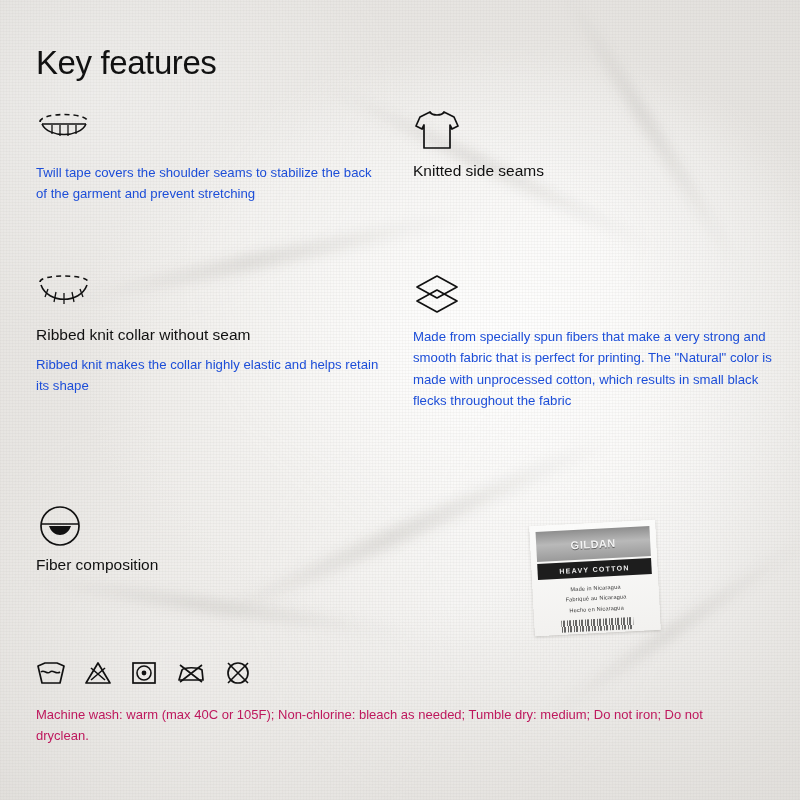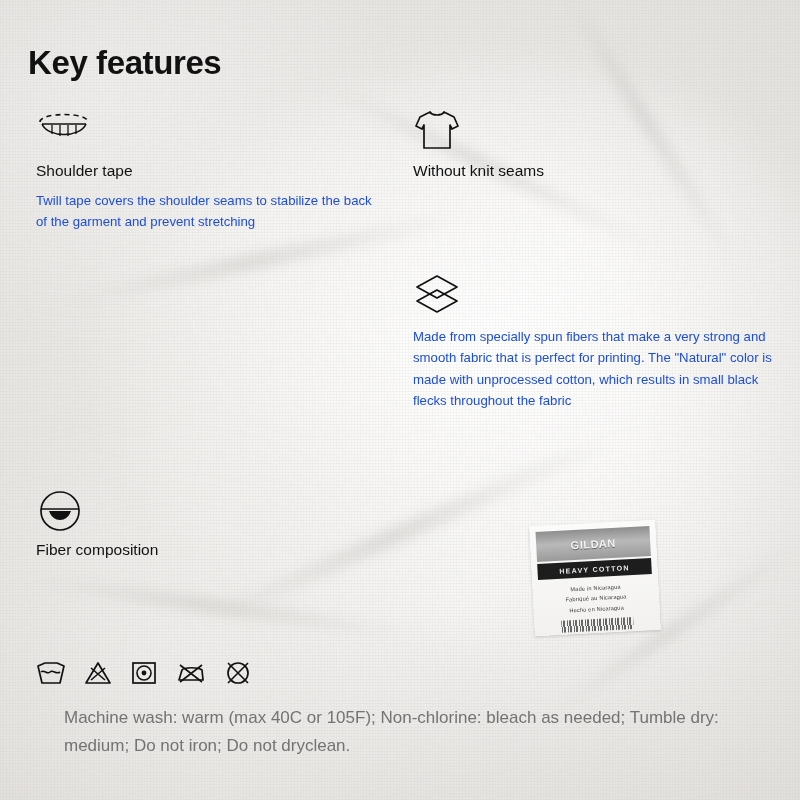--- a/index.html
+++ b/index.html
@@ -71,24 +71,24 @@
     background: radial-gradient(ellipse 620px 560px at 50% 48%, rgba(255,255,255,0) 40%, rgba(196,193,188,.28) 100%);
   }
 
   
   .content {
     position: absolute;
     inset: 0;
   }
   .title {
     position: absolute;
-    left: 28px;
+    left: 36px;
     top: 44px;
     font-size: 33px;
-    font-weight: bold;
+    font-weight: normal;
     letter-spacing: -0.4px;
     color: #111;
   }
   .feature {
     position: absolute;
   }
   .feature .icon {
     display: block;
     height: 44px;
     margin-bottom: 10px;
@@ -102,41 +102,40 @@
   .feature .f-body {
     font-size: 13.2px;
     line-height: 1.62;
     color: #1d4ed8;
   }
   .col-left  { left: 36px; width: 345px; }
   .col-right { left: 413px; width: 368px; }
 
   .r1 { top: 108px; }
   .r2 { top: 272px; }
-  .r3 { top: 487px; }
+  .r3 { top: 502px; }
 
   .wash-row {
     position: absolute;
     left: 36px;
     top: 660px;
     width: 740px;
   }
   .wash-icons {
     display: flex;
     gap: 18px;
     align-items: center;
     margin-bottom: 18px;
   }
   .wash-icons .wi { display: block; }
   .wash-text {
-    font-size: 17px;
+    font-size: 13px;
     line-height: 1.62;
-    color: #737373;
+    color: #be185d;
     width: 720px;
-    margin-left: 28px;
   }
 
   
   .label-patch {
     position: absolute;
     left: 532px;
     top: 523px;
     width: 126px;
     height: 110px;
     transform: rotate(-3deg);
@@ -230,33 +229,43 @@
 
     <div class="feature col-left r1">
       <span class="icon">
         <svg width="56" height="42" viewBox="0 0 56 42">
           <path d="M4 14 C4 4, 52 4, 52 14" fill="none" stroke="#111" stroke-width="1.6" stroke-dasharray="5 4"></path>
           <path d="M6 16 C12 30, 44 30, 50 16" fill="none" stroke="#111" stroke-width="1.6"></path>
           <path d="M6 16 L50 16" fill="none" stroke="#111" stroke-width="1.6"></path>
           <path d="M16 17 L16 26 M24 17 L24 28 M32 17 L32 28 M40 17 L40 26" stroke="#111" stroke-width="1.3"></path>
         </svg>
       </span>
-      <p class="f-title">Shoulder tape</p>
       <div class="f-body">Twill tape covers the shoulder seams to stabilize the back of the garment and prevent stretching</div>
     </div>
 
     <div class="feature col-right r1">
       <span class="icon">
         <svg width="48" height="44" viewBox="0 0 48 44">
           <path d="M17 4 L7 9 L3 18 L9 21 L11 17 L11 40 L37 40 L37 17 L39 21 L45 18 L41 9 L31 4 C29 8, 19 8, 17 4 Z" fill="none" stroke="#111" stroke-width="1.7" stroke-linejoin="round"></path>
         </svg>
       </span>
-      <p class="f-title">Without knit seams</p>
-    </div>
-
+      <p class="f-title">Knitted side seams</p>
+    </div>
+
+    <div class="feature col-left r2">
+      <span class="icon">
+        <svg width="56" height="42" viewBox="0 0 56 42">
+          <path d="M4 10 C4 2, 52 2, 52 10" fill="none" stroke="#111" stroke-width="1.6" stroke-dasharray="5 4"></path>
+          <path d="M5 13 C12 32, 44 32, 51 13" fill="none" stroke="#111" stroke-width="1.6"></path>
+          <path d="M12 17 L9 25 M20 20 L18 30 M28 21 L28 32 M36 20 L38 30 M44 17 L47 25" stroke="#111" stroke-width="1.3"></path>
+        </svg>
+      </span>
+      <p class="f-title">Ribbed knit collar without seam</p>
+      <div class="f-body">Ribbed knit makes the collar highly elastic and helps retain its shape</div>
+    </div>
 
     <div class="feature col-right r2">
       <span class="icon">
         <svg width="48" height="44" viewBox="0 0 48 44">
           <path d="M24 4 L44 15 L24 26 L4 15 Z" fill="none" stroke="#111" stroke-width="1.7" stroke-linejoin="round"></path>
           <path d="M24 18 L44 29 L24 40 L4 29 Z" fill="none" stroke="#111" stroke-width="1.7" stroke-linejoin="round"></path>
         </svg>
       </span>
       <div class="f-body">Made from specially spun fibers that make a very strong and smooth fabric that is perfect for printing. The "Natural" color is made with unprocessed cotton, which results in small black flecks throughout the fabric</div>
     </div>

